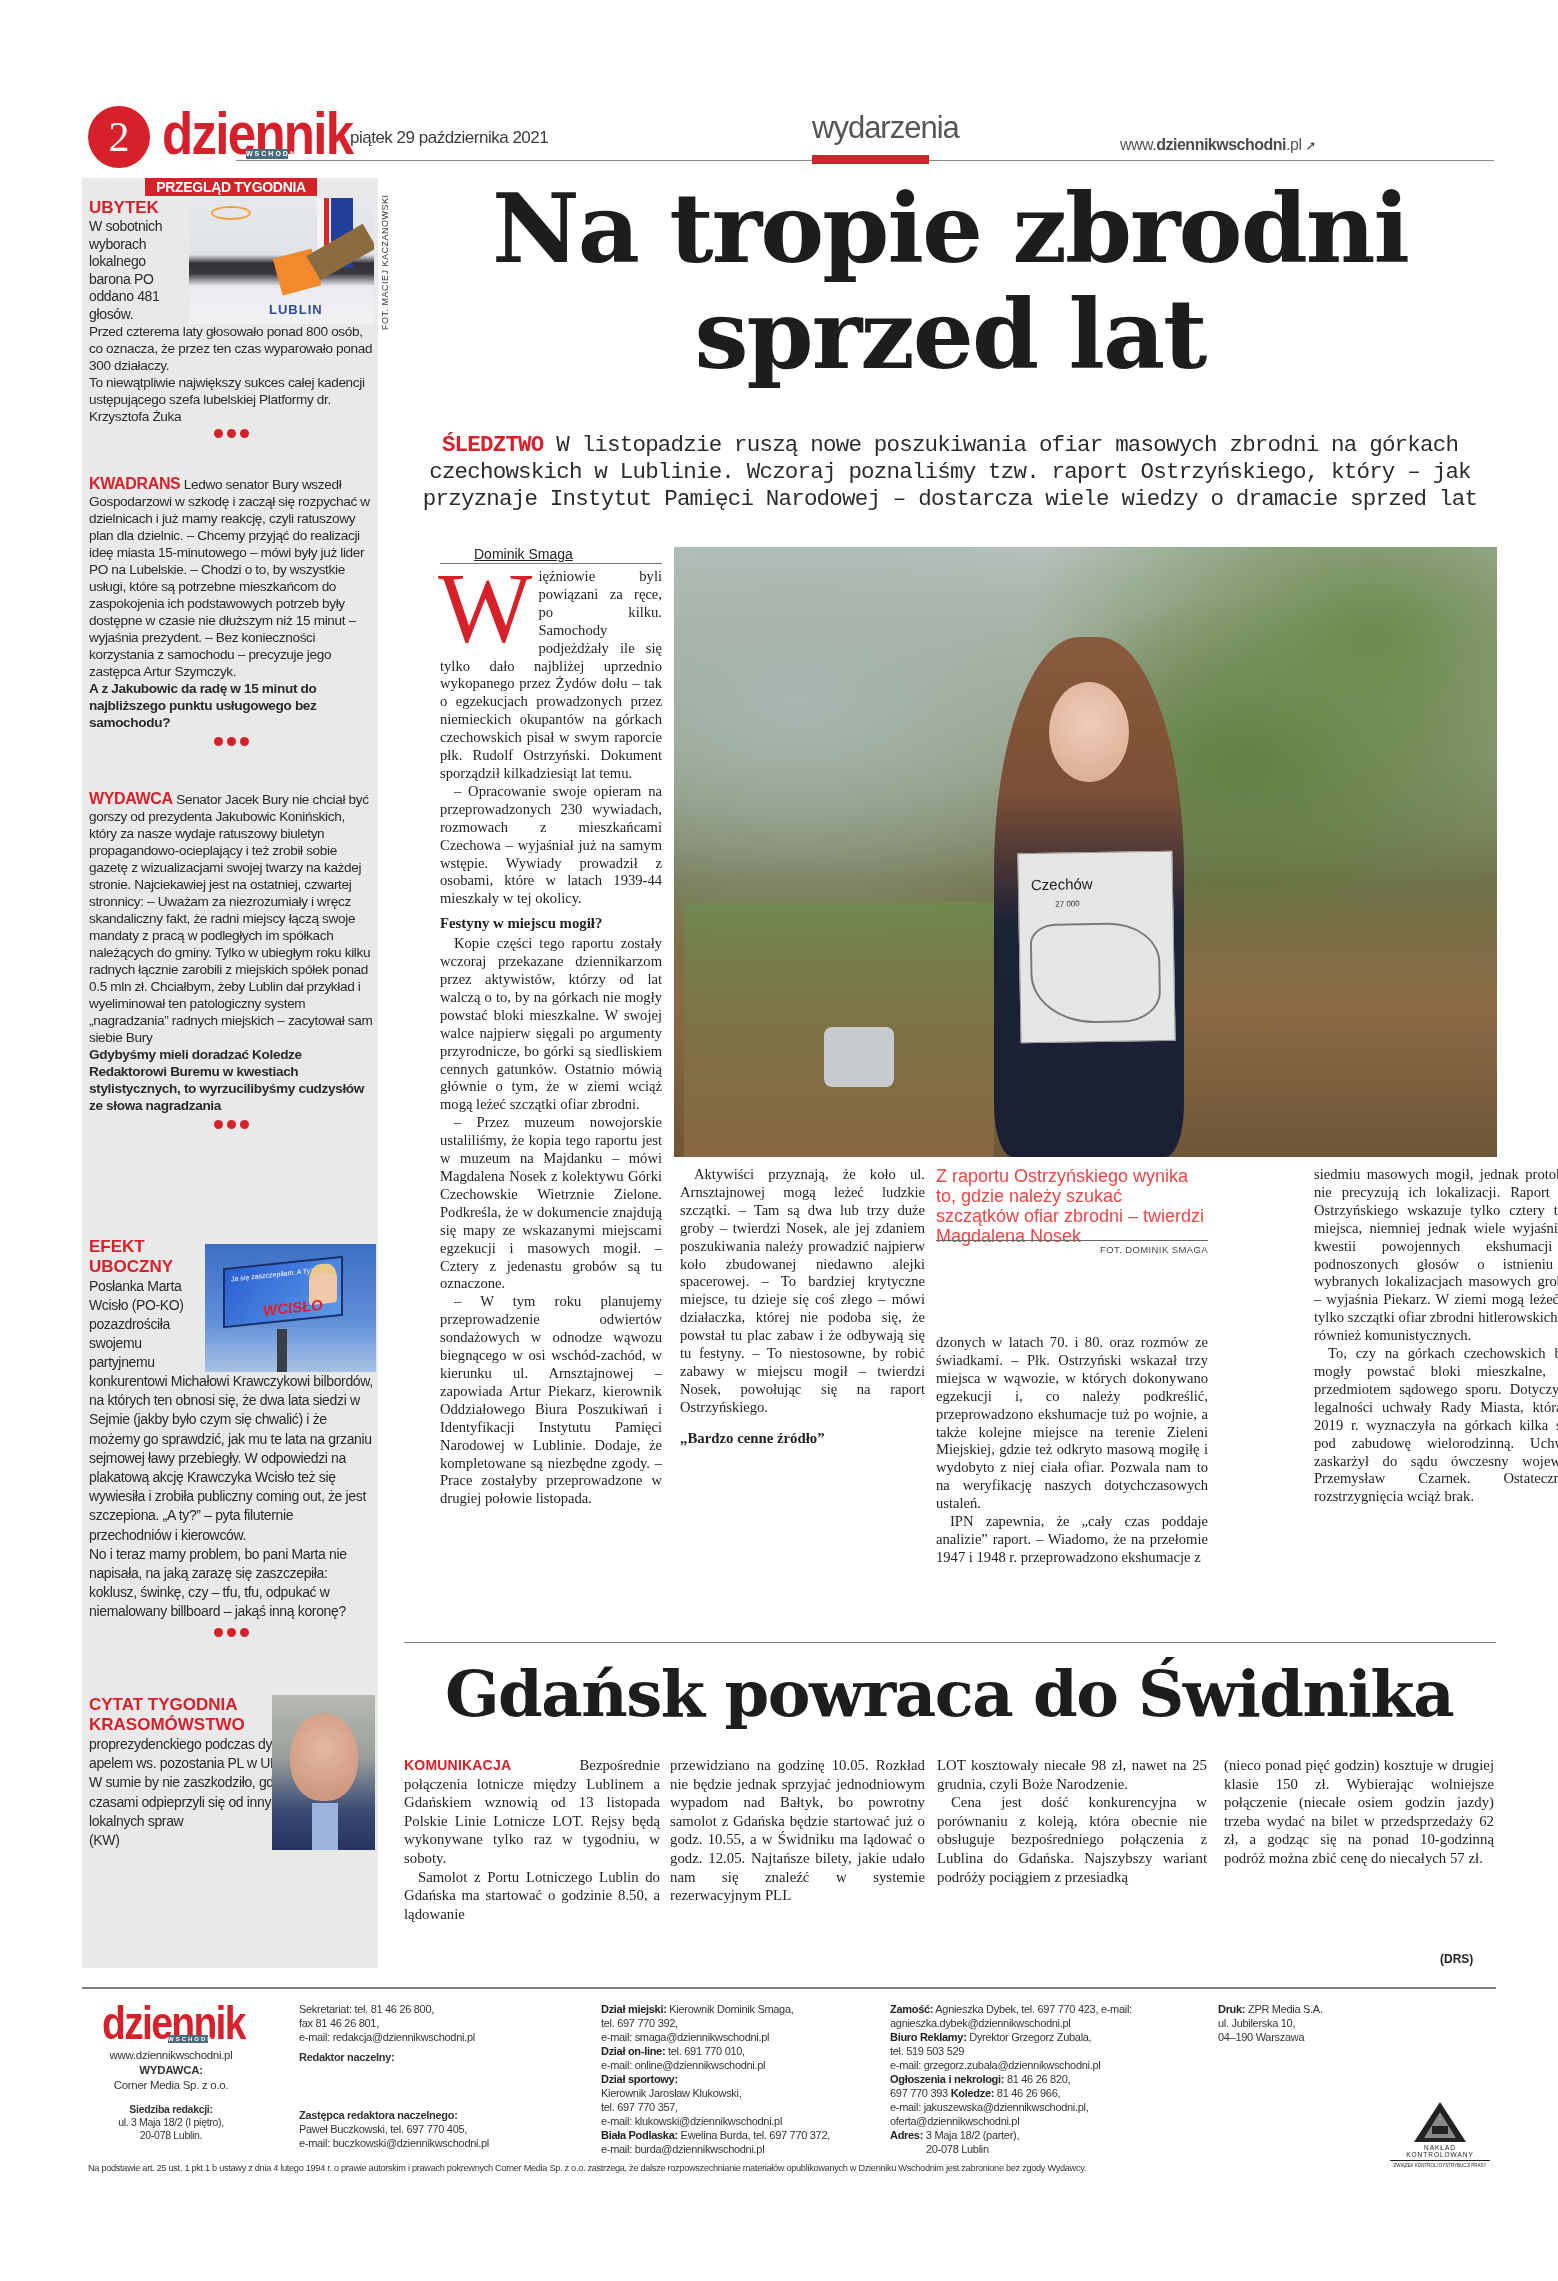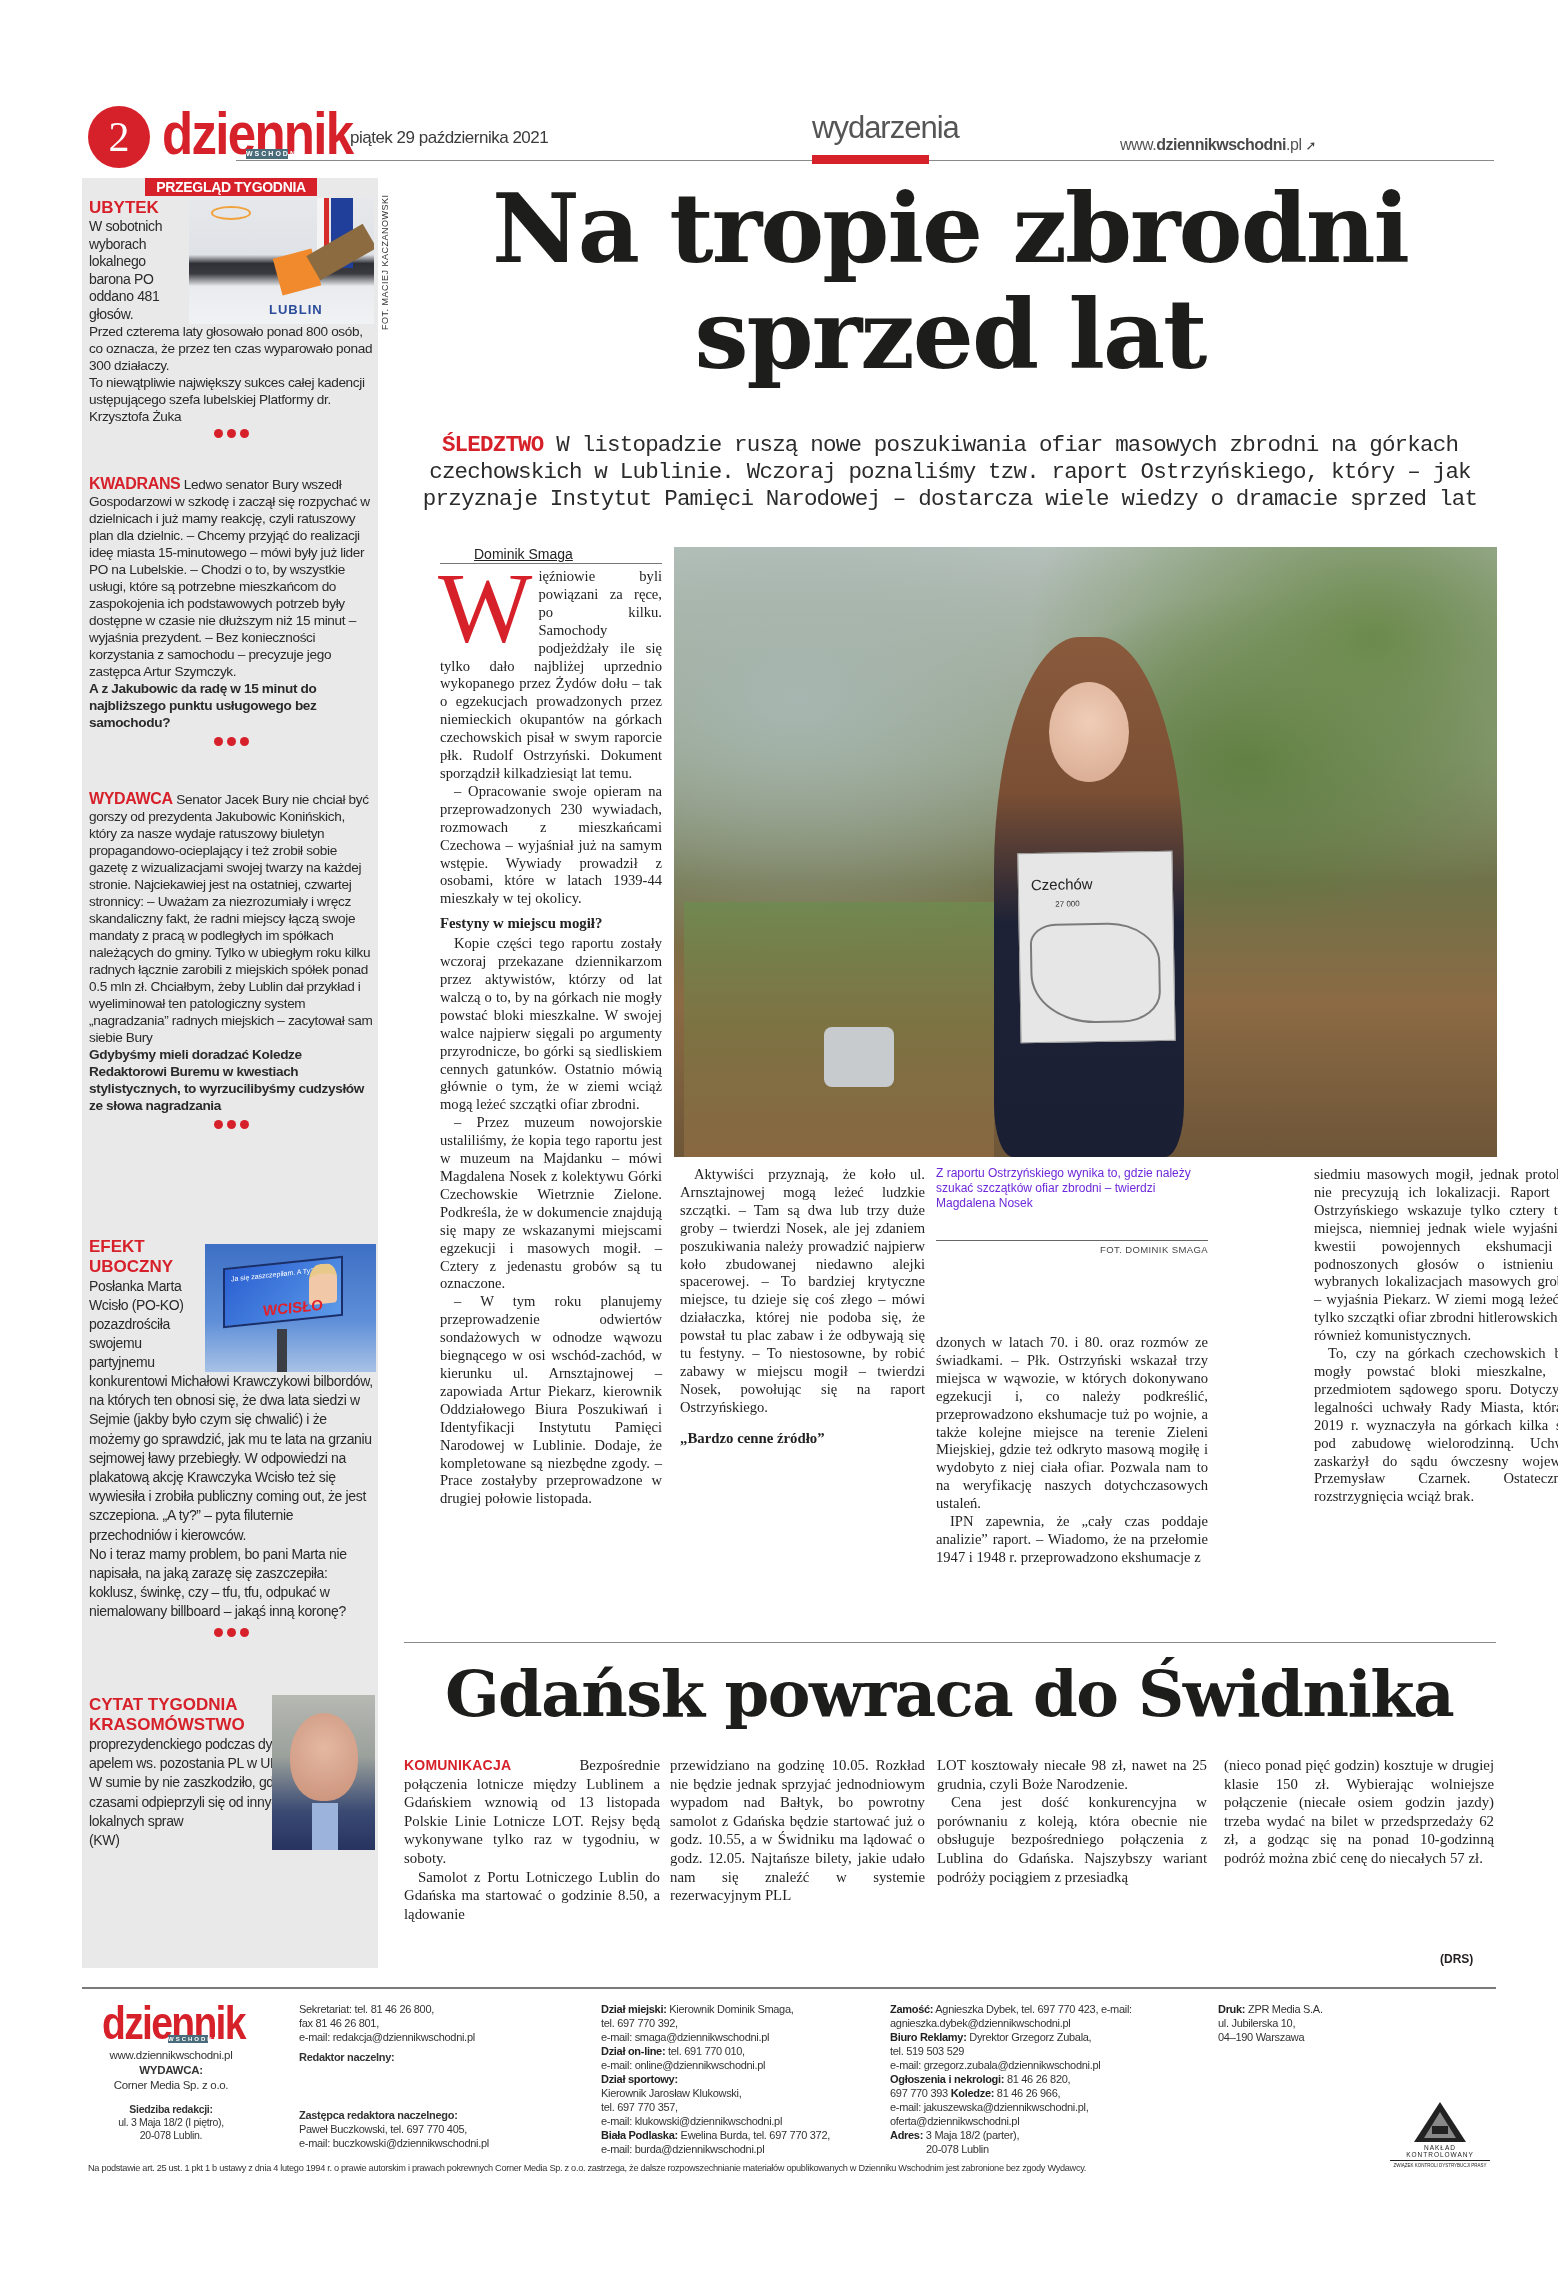--- a/index.html
+++ b/index.html
@@ -44,21 +44,21 @@
   .byline { left: 440px; top: 546px; width: 222px; font-family: "Liberation Sans", sans-serif; font-size: 14px; color: #222; }
   .byline span { padding-left: 34px; text-decoration: underline; }
   .byline-rule { left: 440px; top: 563px; width: 222px; height: 1px; background: #777; }
 
   .col { font-family: "Liberation Serif", serif; font-size: 14.6px; line-height: 17.9px; color: #222; text-align: justify; hyphens: auto; }
   .col p { text-indent: 14px; }
   .col p.noind { text-indent: 0; }
   .col h4 { font-family: "Liberation Serif", serif; font-weight: 700; font-size: 14.8px; line-height: 18px; margin: 6px 0 3px; text-indent: 0; }
   .dropcap { float: left; font-family: "Liberation Serif", serif; color: #d7212a; font-size: 100px; line-height: 76px; margin: 2px 6px 0 -2px; }
 
-  .caption { left: 936px; top: 1166px; width: 272px; font-family: "Liberation Sans", sans-serif; font-size: 12px; line-height: 15px; color: #6d28d9; }
+  .caption { left: 936px; top: 1166px; width: 272px; font-family: "Liberation Sans", sans-serif; font-size: 18px; line-height: 20px; color: #ef4444; }
   .caption-rule { left: 936px; top: 1240px; width: 272px; height: 1px; background: #666; }
   .caption-credit { left: 936px; top: 1244px; width: 272px; text-align: right; font-family: "Liberation Sans", sans-serif; font-size: 9.5px; color: #444; letter-spacing: 0.4px; }
 
   .rule-h { height: 1px; background: #8a8a8a; }
 
   .headline2 { left: 404px; top: 1654px; width: 1090px; text-align: center; font-family: "DejaVu Serif", serif; font-weight: 700;
     font-size: 64px; line-height: 80px; color: #1d1d1b; letter-spacing: -1.5px; }
   .col2 { font-family: "Liberation Serif", serif; font-size: 14.8px; line-height: 18.6px; color: #222; text-align: justify; }
   .col2 p { text-indent: 14px; }
   .col2 .kw { color: #d7212a; font-family: "Liberation Sans", sans-serif; font-weight: 700; font-size: 14px; letter-spacing: 0.2px; }

